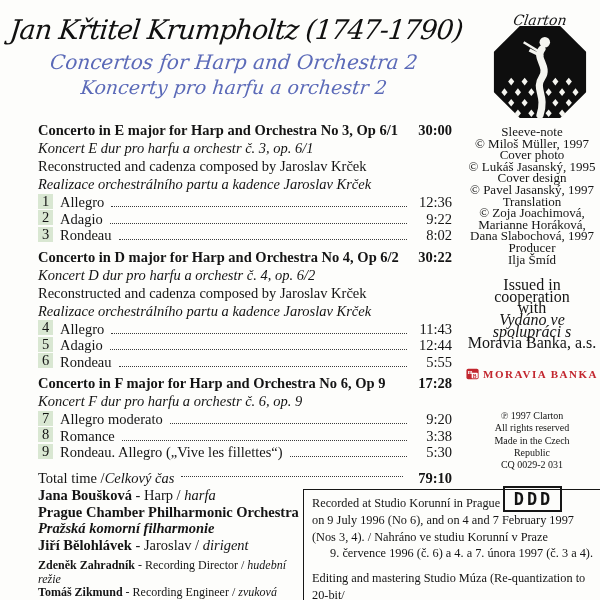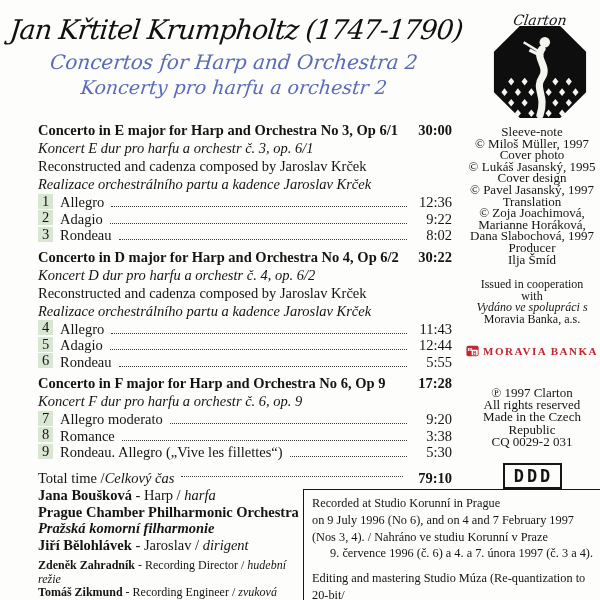--- a/index.html
+++ b/index.html
@@ -51,26 +51,26 @@
 
   
   .rec-box{position:absolute;left:303px;top:489px;width:281px;border:1.5px solid #161616;
     padding:5px 7px 6px 8px;font-size:12.3px;line-height:16.8px;}
   .rec-box .it{text-align:right;}
   .rec-box .p2{margin-top:8px;}
 
   
   .right{position:absolute;left:466px;top:126px;width:132px;text-align:center;}
   .sleeve{font-size:13px;line-height:11.6px;}
-  .coop{margin-top:14px;font-size:12px;line-height:11.6px;}
+  .coop{margin-top:14px;font-size:16px;line-height:11.6px;}
   .coop .it{font-style:italic;}
   .moravia{margin-top:13px;display:flex;align-items:center;justify-content:center;gap:4px;}
   .moravia-label{color:var(--moravia-red,#c2262e);font-weight:bold;font-size:11px;
     letter-spacing:1.5px;white-space:nowrap;font-family:"Liberation Serif",serif;}
-  .rights{margin-top:24px;font-size:13px;line-height:12.4px;}
+  .rights{margin-top:24px;font-size:10px;line-height:12.4px;}
   .ddd{margin:14px auto 0;width:52px;border:2px solid #161616;padding:1px 0 1px 3px;
     font-family:"DejaVu Sans Mono",monospace;font-weight:bold;font-size:17px;letter-spacing:3px;}
 </style>
 </head>
 <body>
 
 <div class="page">
 
   <div class="titles">
     <div class="main-title">Jan Křtitel Krumpholtz (1747-1790)</div>

